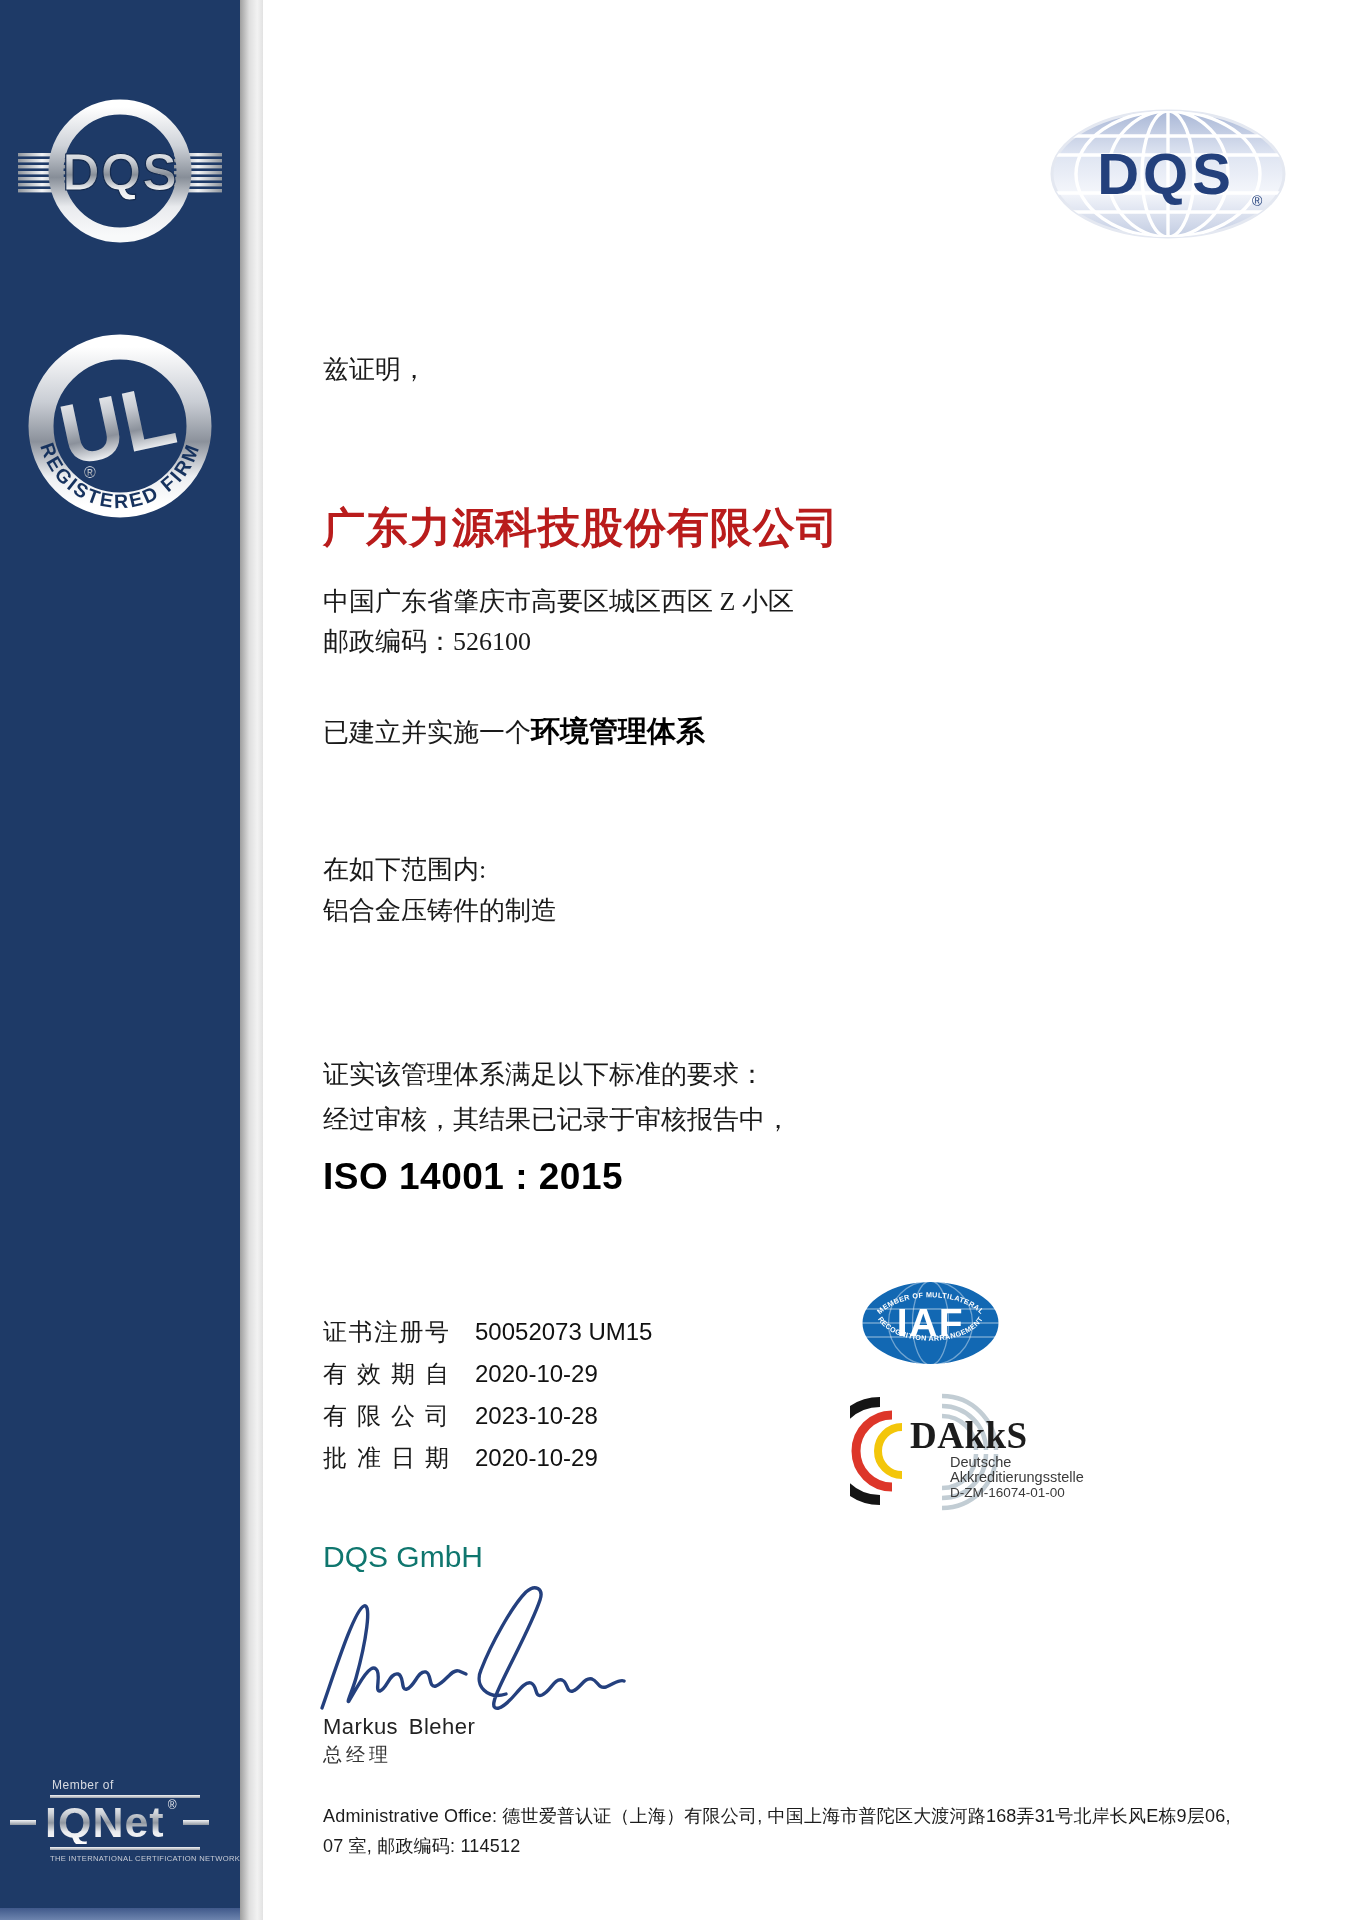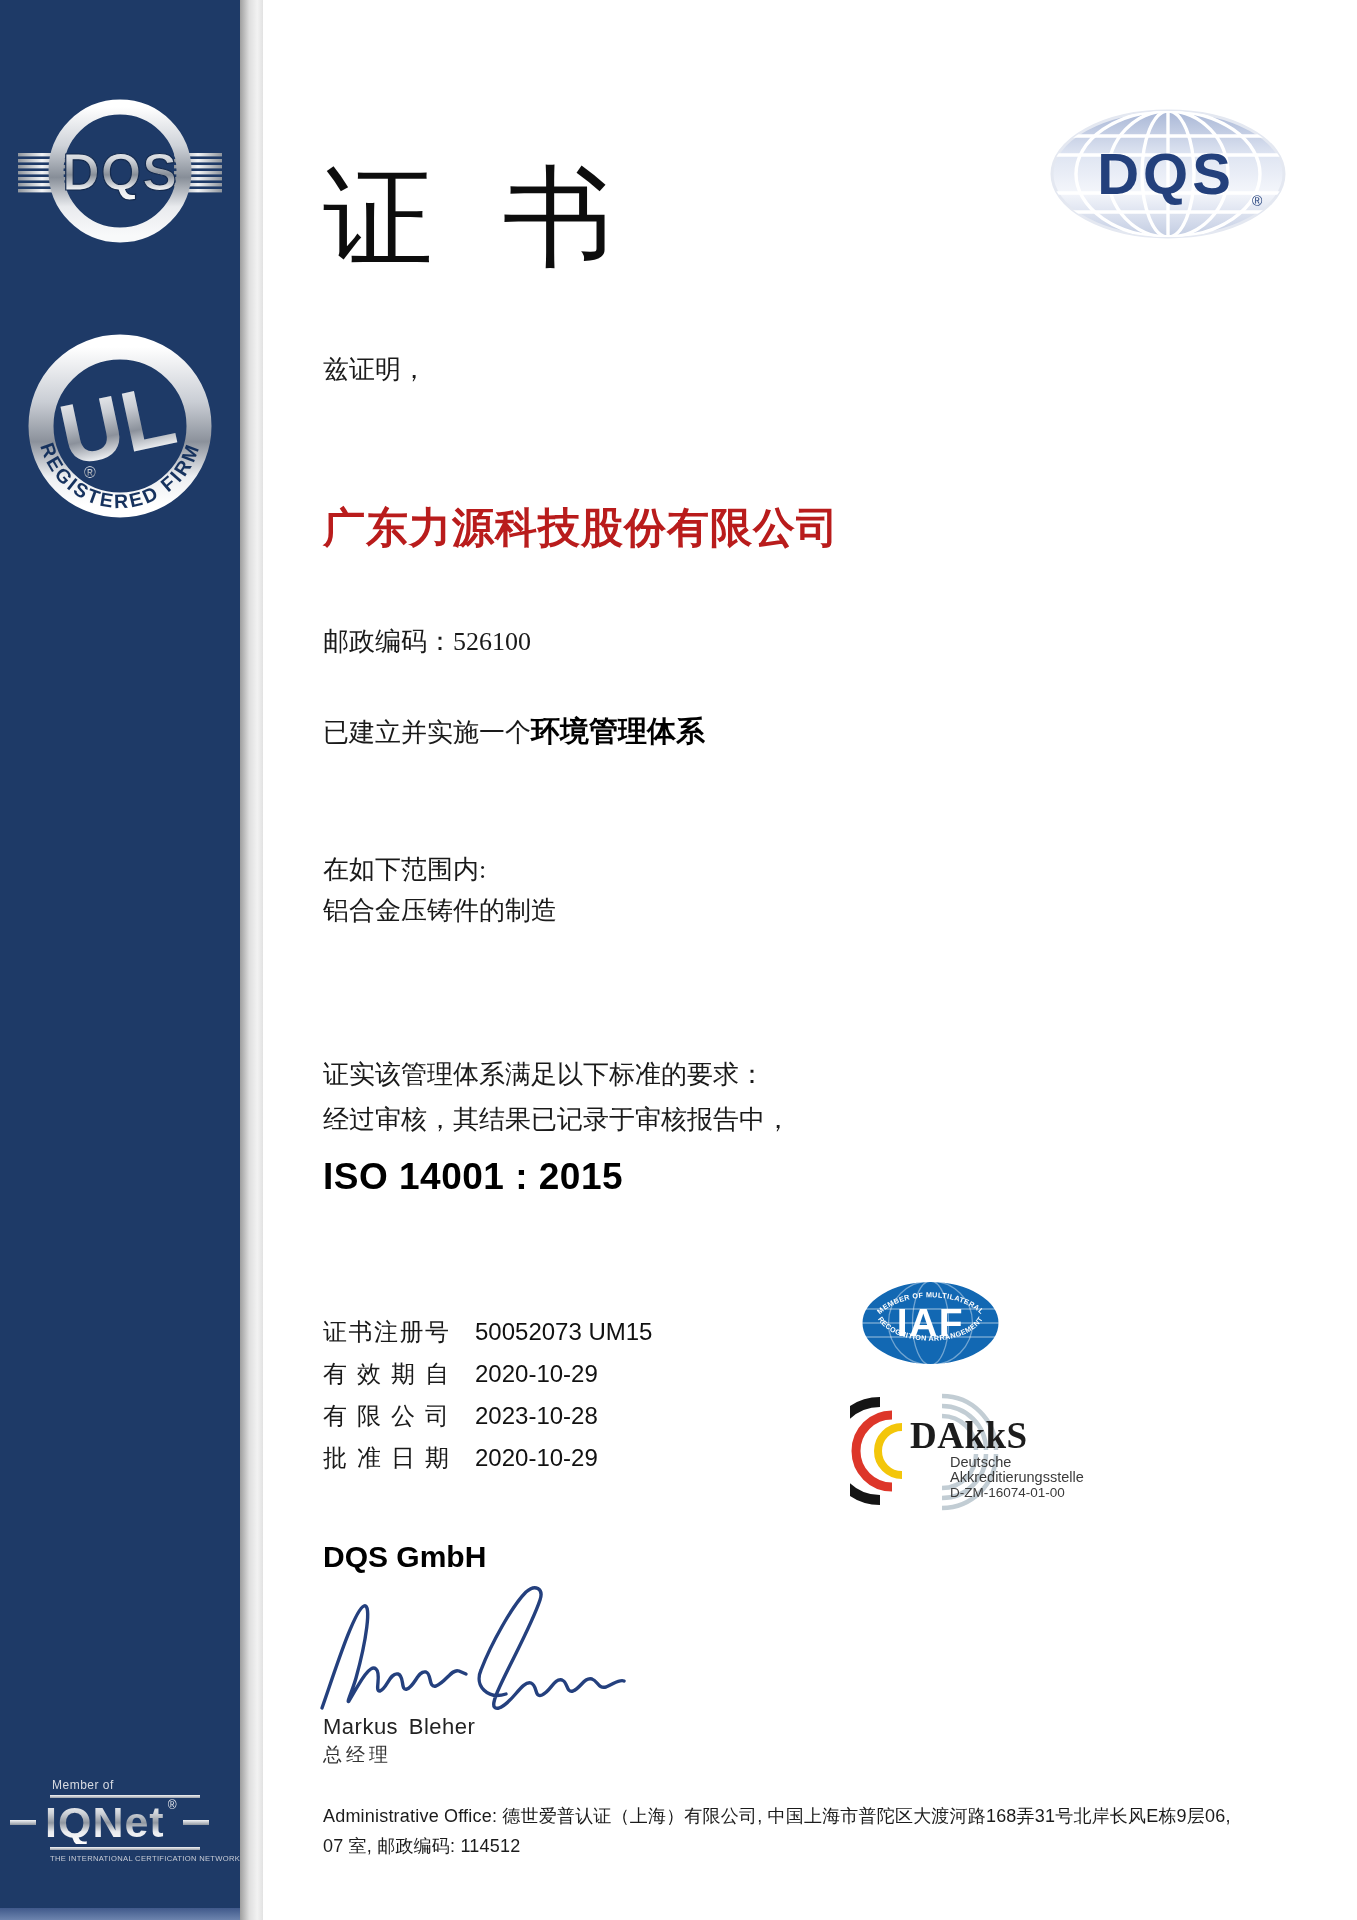--- a/index.html
+++ b/index.html
@@ -52,21 +52,21 @@
   .iaf-logo{position:absolute;left:858px;top:1279px;}
   .dakks{position:absolute;left:850px;top:1388px;width:260px;height:130px;}
   .dakks-svg{position:absolute;left:0;top:0;}
   .dakks-name{position:absolute;left:60px;top:26px;font-family:"Liberation Serif",serif;
         font-size:37px;font-weight:600;color:#1c1c1c;letter-spacing:.5px;}
   .dakks-sub{position:absolute;left:100px;top:67px;font-family:"Liberation Sans",sans-serif;
         font-size:14.5px;line-height:15px;color:#3a3a3a;}
   .dakks-sub .sm{font-size:13.5px;}
   
   .t-issuer{position:absolute;left:323px;top:1540px;font-family:"Liberation Sans",sans-serif;
-        font-size:30px;font-weight:bold;color:#000000;}
+        font-size:30px;font-weight:normal;color:#0f766e;}
   .signature{position:absolute;left:316px;top:1582px;}
   .t-signatory{position:absolute;left:323px;top:1714px;font-family:Liberation Sans, sans-serif;
         font-size:22px;color:#222;letter-spacing:.5px;word-spacing:4px;}
   .t-signatory-title{position:absolute;left:323px;top:1742px;font-size:19px;letter-spacing:4px;color:#333;}
   
   .footer{position:absolute;left:323px;top:1801px;width:1010px;font-family:"Liberation Sans",sans-serif;
         font-size:18px;line-height:30px;color:#1b1b1b;letter-spacing:.2px;}
 </style>
 </head>
 <body>
@@ -142,21 +142,20 @@
       </div>
       <div class="iqnet-line"></div>
       <div class="iqnet-sub">THE INTERNATIONAL CERTIFICATION NETWORK</div>
     </div>
 
     <div class="sidebar-bottom-band"></div>
   </div>
 
   <div class="gray-strip"></div>
 
-  <div class="cert-title">证 书</div>
 
   <svg class="dqs-globe" width="248" height="140" viewBox="0 0 248 140">
     <defs>
       <linearGradient id="ggrad" x1="0" y1="0" x2="0" y2="1">
         <stop offset="0" stop-color="#a9b7d6"></stop>
           <stop offset="0.35" stop-color="#dfe5f2"></stop>
         <stop offset="0.65" stop-color="#f4f6fb"></stop>
           <stop offset="1" stop-color="#c2cce2"></stop>
       </linearGradient>
       <clipPath id="gclip">
@@ -173,20 +172,21 @@
       <ellipse cx="122" cy="70" rx="26" ry="63"></ellipse>
       <ellipse cx="122" cy="70" rx="60" ry="63"></ellipse>
       <ellipse cx="122" cy="70" rx="92" ry="63"></ellipse>
     </g>
     <text x="120" y="90" text-anchor="middle" font-family="Liberation Sans, sans-serif" font-size="58" font-weight="700" letter-spacing="4" fill="#23407c">DQS</text>
     <text x="206" y="102" font-family="Liberation Sans, sans-serif" font-size="14" fill="#23407c">®</text>
   </svg>
 
   <div class="t-intro">兹证明，</div>
   <div class="t-company">广东力源科技股份有限公司</div>
+  <div class="t-addr1">中国广东省肇庆市高要区城区西区 Z 小区</div>
   <div class="t-addr2">邮政编码：526100</div>
   <div class="t-system">
     <span>已建立并实施一个</span><b>环境管理体系</b>
   </div>
   <div class="t-scope-label">在如下范围内:</div>
   <div class="t-scope">铝合金压铸件的制造</div>
   <div class="t-audit">
     <div>证实该管理体系满足以下标准的要求：</div>
     <div>经过审核，其结果已记录于审核报告中，</div>
   </div>

